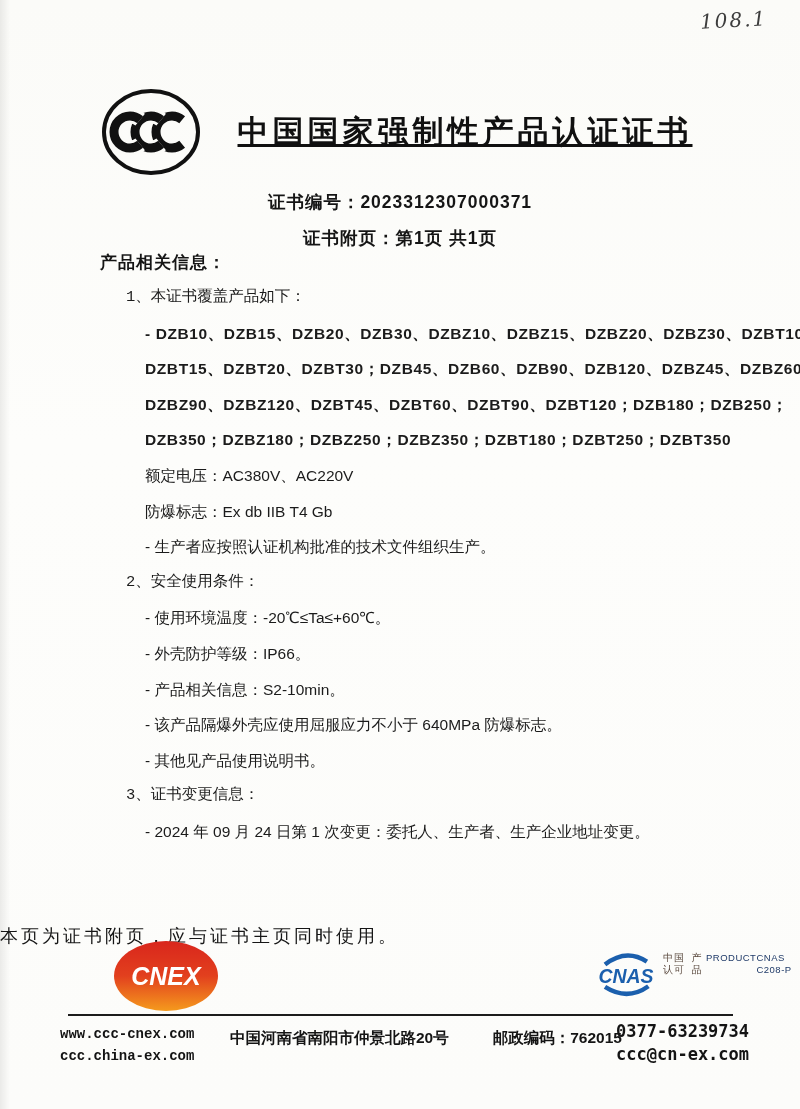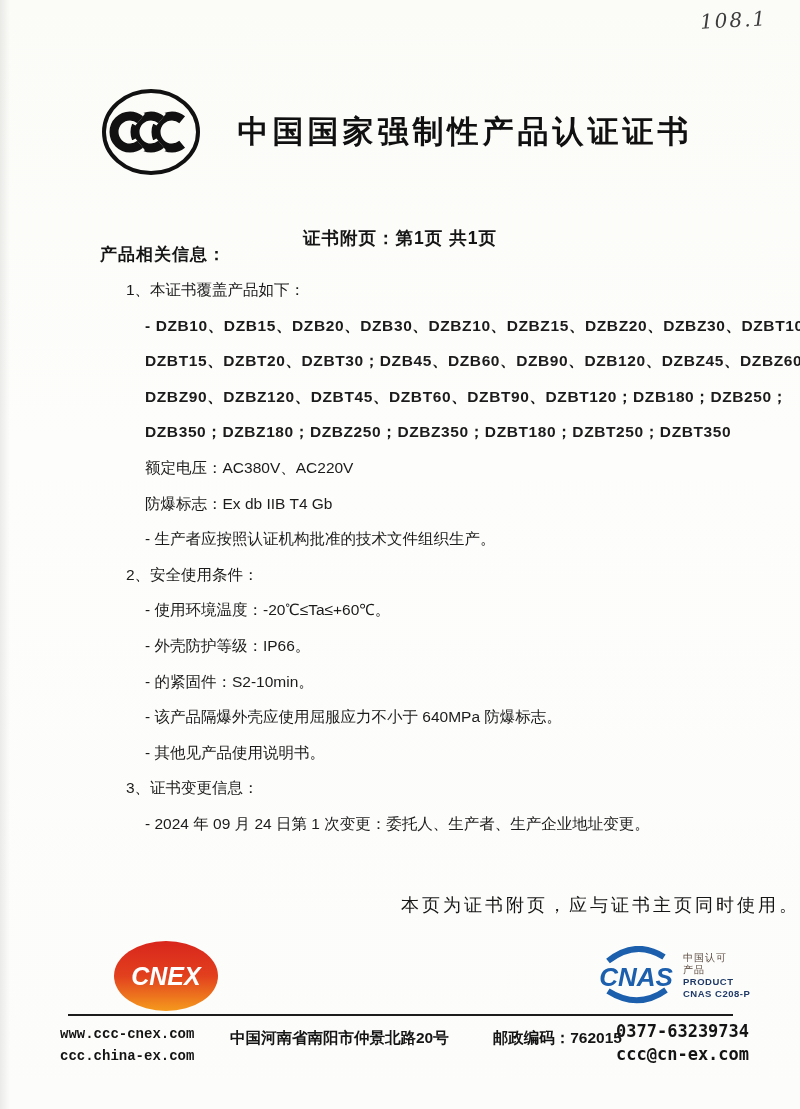--- a/index.html
+++ b/index.html
@@ -22,56 +22,56 @@
     font-family:"DejaVu Serif",serif;font-style:italic;
     font-size:20px;color:#3d3d3d;letter-spacing:2px;
     transform:rotate(-3deg);
   }
   .header{
     position:absolute;top:86px;left:0;width:100%;
     display:flex;justify-content:center;align-items:center;gap:28px;
   }
   .cert-title{
     font-size:31px;font-weight:bold;letter-spacing:4px;
-    color:#101010;margin:8px;white-space:nowrap;
+    color:#101010;margin:8px;white-space:nowrap;text-decoration:underline;
   }
   .cert-line{
     position:absolute;left:0;width:100%;text-align:center;
     font-size:17.5px;font-weight:bold;letter-spacing:1px;white-space:nowrap;
   }
   .cert-line.no1{top:190px;}
   .cert-line.no2{top:226px;}
   .body-block{
-    position:absolute;top:238px;left:100px;right:40px;
+    position:absolute;top:246px;left:100px;right:40px;
   }
   .sec-title{
     font-size:17px;font-weight:bold;letter-spacing:1px;line-height:34px;
   }
   .bline{
     font-size:15.5px;line-height:35.6px;white-space:nowrap;color:#1b1b1b;
   }
-  .l1{padding-left:26px;}
+  .l1{padding-left:26px;font-family:Liberation Mono, monospace;}
   .l2{padding-left:45px;}
   .tech{font-weight:600;letter-spacing:0.6px;}
   .center-note{
-    position:absolute;top:893px;left:0;width:100%;text-align:right;
+    position:absolute;top:924px;left:0;width:100%;text-align:left;
     font-size:18px;letter-spacing:3px;color:#161616;
   }
   
   .cnex-logo{position:absolute;left:112px;top:938px;}
   .company-name{
     position:absolute;left:218px;top:954px;width:372px;text-align:center;
     font-size:27px;font-weight:bold;letter-spacing:2px;color:#0d0d0d;white-space:nowrap;
   }
   .cnas-block{
     position:absolute;left:596px;top:946px;display:flex;gap:7px;align-items:flex-start;
   }
-  .cnas-side{display:flex;flex-direction:column;margin-top:6px;}
+  .cnas-side{display:flex;flex-direction:row;margin-top:6px;}
   .cnas-side .zh{font-size:10px;line-height:12px;color:#5b4a3f;letter-spacing:1px;}
-  .cnas-side .en{font-size:9.5px;line-height:12px;font-weight:bold;color:#1f3a68;letter-spacing:0.5px;}
+  .cnas-side .en{font-size:9.5px;line-height:12px;font-weight:normal;color:#1f3a68;letter-spacing:0.5px;}
   .sep-line{
     position:absolute;top:1014px;left:68px;width:665px;height:2px;background:#1c1c1c;
   }
   .f-web{
     position:absolute;left:60px;top:1023px;
     font-family:Liberation Mono, monospace;font-size:14px;font-weight:600;
     line-height:22px;color:#141414;white-space:nowrap;
   }
   .f-addr{
     position:absolute;left:230px;top:1028px;font-size:15.5px;font-weight:600;
@@ -99,40 +99,43 @@
 
       <circle cx="51" cy="46" r="16" fill="none" stroke="#fbfbf8" stroke-width="15" pathLength="100" stroke-dasharray="72 28" stroke-dashoffset="-14"></circle>
       <circle cx="51" cy="46" r="16" fill="none" stroke="#111" stroke-width="9" pathLength="100" stroke-dasharray="72 28" stroke-dashoffset="-14"></circle>
 
       <circle cx="30" cy="46" r="16" fill="none" stroke="#fbfbf8" stroke-width="15" pathLength="100" stroke-dasharray="72 28" stroke-dashoffset="-14"></circle>
       <circle cx="30" cy="46" r="16" fill="none" stroke="#111" stroke-width="9" pathLength="100" stroke-dasharray="72 28" stroke-dashoffset="-14"></circle>
     </svg>
     <h1 class="cert-title">中国国家强制性产品认证证书</h1>
   </div>
 
+  <div class="cert-line no1">
+    <span>证书编号：</span><span>2023312307000371</span>
+  </div>
   <div class="cert-line no2">
     <span>证书附页：</span><span>第1页 共1页</span>
   </div>
 
   <main class="body-block">
     <div class="sec-title">产品相关信息：</div>
 
     <div class="bline l1">1、本证书覆盖产品如下：</div>
     <div class="bline l2 tech">- DZB10、DZB15、DZB20、DZB30、DZBZ10、DZBZ15、DZBZ20、DZBZ30、DZBT10、</div>
     <div class="bline l2 tech">DZBT15、DZBT20、DZBT30；DZB45、DZB60、DZB90、DZB120、DZBZ45、DZBZ60、</div>
     <div class="bline l2 tech">DZBZ90、DZBZ120、DZBT45、DZBT60、DZBT90、DZBT120；DZB180；DZB250；</div>
     <div class="bline l2 tech">DZB350；DZBZ180；DZBZ250；DZBZ350；DZBT180；DZBT250；DZBT350</div>
     <div class="bline l2">额定电压：AC380V、AC220V</div>
     <div class="bline l2">防爆标志：Ex db IIB T4 Gb</div>
     <div class="bline l2">- 生产者应按照认证机构批准的技术文件组织生产。</div>
 
     <div class="bline l1">2、安全使用条件：</div>
     <div class="bline l2">- 使用环境温度：-20℃≤Ta≤+60℃。</div>
     <div class="bline l2">- 外壳防护等级：IP66。</div>
-    <div class="bline l2">- 的紧固件：S2-10min。</div>
+    <div class="bline l2">- 产品相关信息：S2-10min。</div>
     <div class="bline l2">- 该产品隔爆外壳应使用屈服应力不小于 640MPa 防爆标志。</div>
     <div class="bline l2">- 其他见产品使用说明书。</div>
 
     <div class="bline l1">3、证书变更信息：</div>
     <div class="bline l2">- 2024 年 09 月 24 日第 1 次变更：委托人、生产者、生产企业地址变更。</div>
   </main>
 
   <div class="center-note">本页为证书附页，应与证书主页同时使用。</div>
 
   <svg class="cnex-logo" width="108" height="76" viewBox="0 0 108 76" aria-hidden="true">

